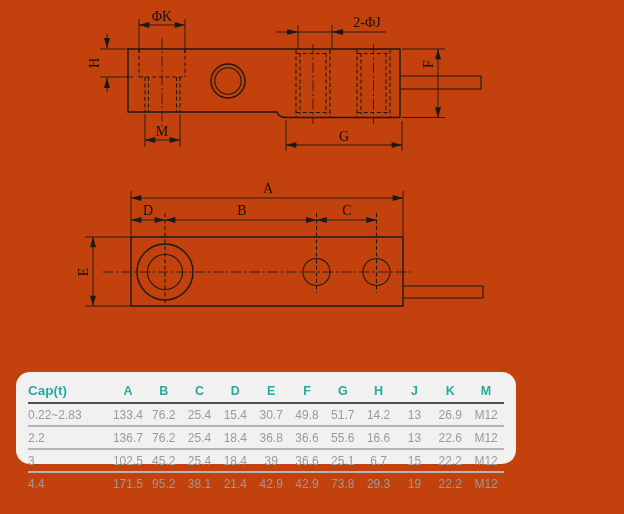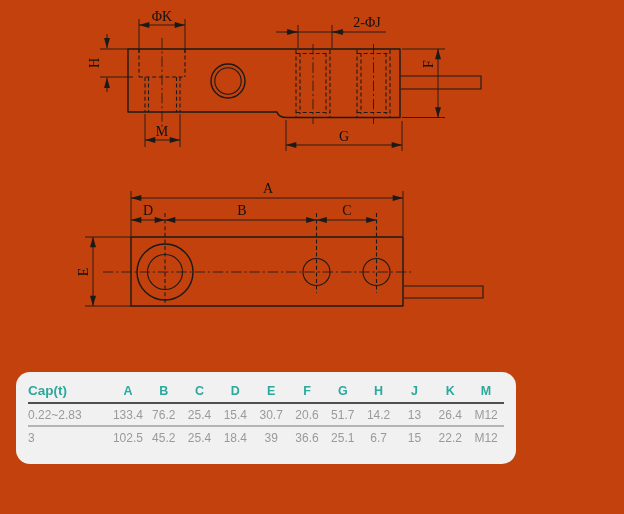--- a/index.html
+++ b/index.html
@@ -152,37 +152,65 @@
         </tr>
       </thead>
       <tbody>
         <tr>
           <td class="cap">0.22~2.83</td>
           <td>133.4</td>
           <td>76.2</td>
           <td>25.4</td>
           <td>15.4</td>
           <td>30.7</td>
-          <td>20.6</td>
+          <td>49.8</td>
           <td>51.7</td>
           <td>14.2</td>
           <td>13</td>
-          <td>26.4</td>
+          <td>26.9</td>
+          <td>M12</td>
+        </tr>
+        <tr>
+          <td class="cap">2.2</td>
+          <td>136.7</td>
+          <td>76.2</td>
+          <td>25.4</td>
+          <td>18.4</td>
+          <td>36.8</td>
+          <td>36.6</td>
+          <td>55.6</td>
+          <td>16.6</td>
+          <td>13</td>
+          <td>22.6</td>
           <td>M12</td>
         </tr>
         <tr>
           <td class="cap">3</td>
           <td>102.5</td>
           <td>45.2</td>
           <td>25.4</td>
           <td>18.4</td>
           <td>39</td>
           <td>36.6</td>
           <td>25.1</td>
           <td>6.7</td>
           <td>15</td>
           <td>22.2</td>
           <td>M12</td>
         </tr>
+        <tr>
+          <td class="cap">4.4</td>
+          <td>171.5</td>
+          <td>95.2</td>
+          <td>38.1</td>
+          <td>21.4</td>
+          <td>42.9</td>
+          <td>42.9</td>
+          <td>73.8</td>
+          <td>29.3</td>
+          <td>19</td>
+          <td>22.2</td>
+          <td>M12</td>
+        </tr>
       </tbody>
     </table>
   </div>
 </div>
 
 </body></html>

